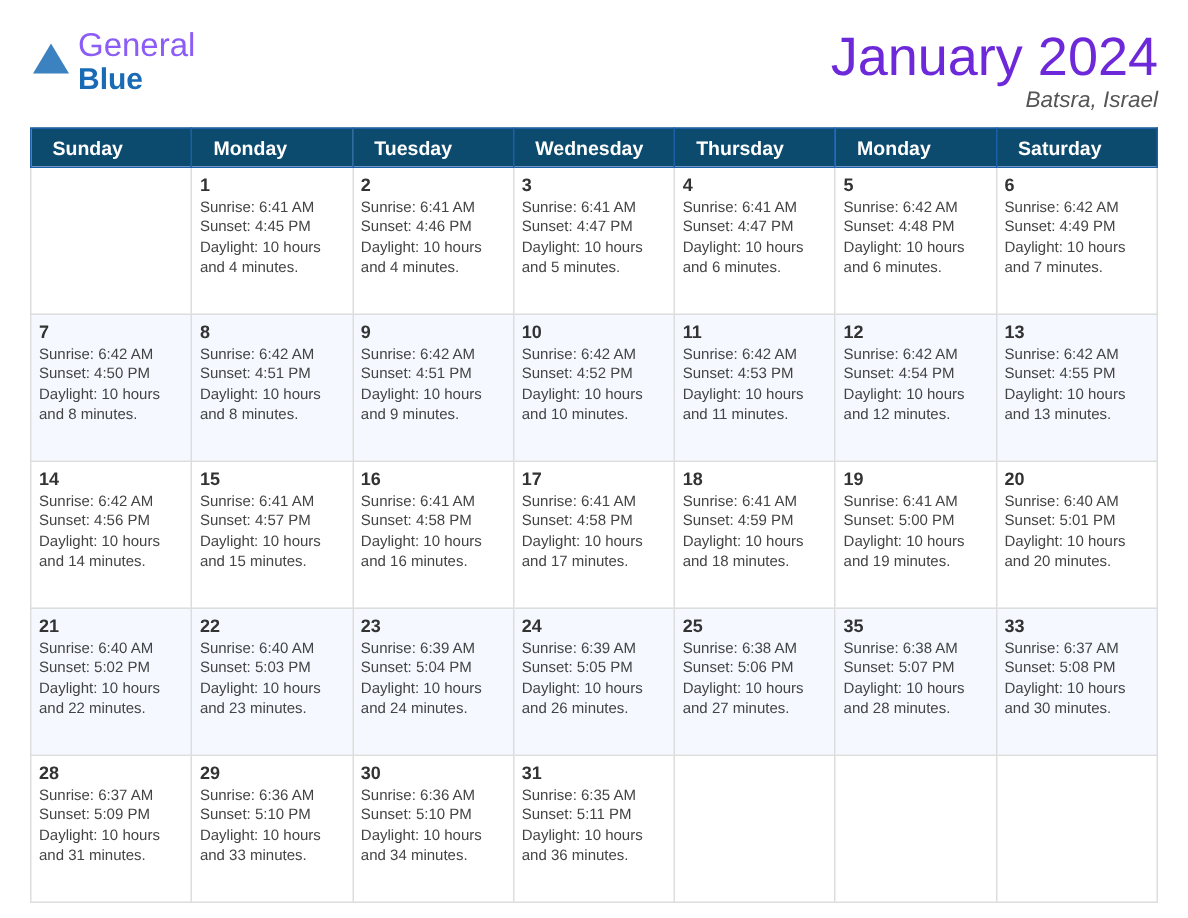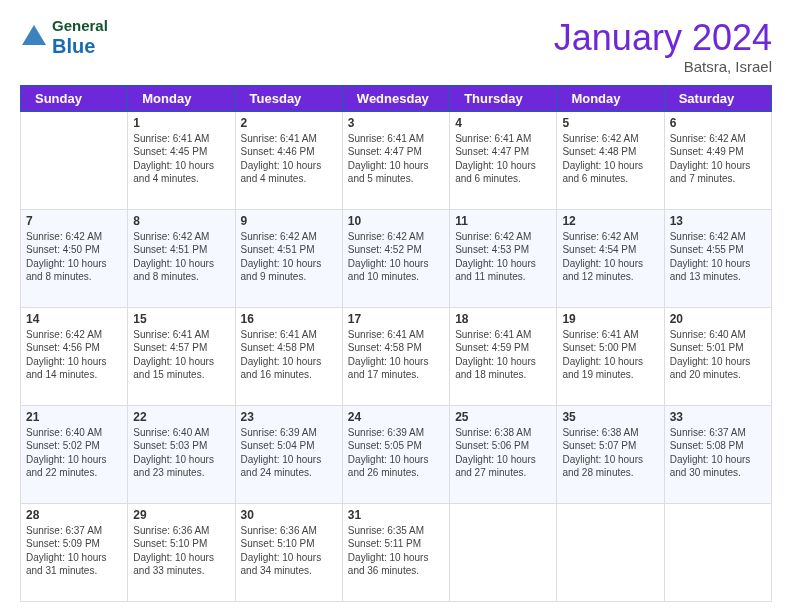--- a/index.html
+++ b/index.html
@@ -27,23 +27,23 @@
       display: flex;
       align-items: center;
       gap: 0px;
     }
     .logo-text {
       display: flex;
       flex-direction: column;
       line-height: 1.1;
     }
     .logo-general {
-      font-size: 15px;
-      font-weight: bold;
-      color: #14532d;
+      font-size: 22px;
+      font-weight: normal;
+      color: #8b5cf6;
     }
     .logo-blue {
       font-size: 20px;
       font-weight: bold;
       color: #1a6bb5;
     }
     .logo-icon {
       width: 28px;
       height: 28px;
       margin-right: 4px;
@@ -53,20 +53,21 @@
     }
     .month-title {
       font-size: 36px;
       font-weight: normal;
       color: #6d28d9;
       line-height: 1.1;
     }
     .location {
       font-size: 15px;
       color: #555;
+      font-style: italic;
     }
     .calendar {
       flex: 1;
       border: 1px solid #ccc;
       border-collapse: collapse;
       width: 100%;
       table-layout: fixed;
     }
     .calendar th {
       background: #2a75c7;
@@ -99,21 +100,21 @@
     .empty-cell {
       background: #f9f9f9;
     }
     tr:nth-child(even) td {
       background: #f5f8ff;
     }
     tr:nth-child(odd) td {
       background: #ffffff;
     }
     .calendar thead tr th {
-      background: #6d28d9;
+      background: #0c4a6e;
       padding-left: 14px;
     }
   </style>
 </head>
 <body>
 
 <div class="page">
   <div class="header">
     <div class="logo">
       <svg class="logo-icon" viewBox="0 0 28 28" xmlns="http://www.w3.org/2000/svg">

